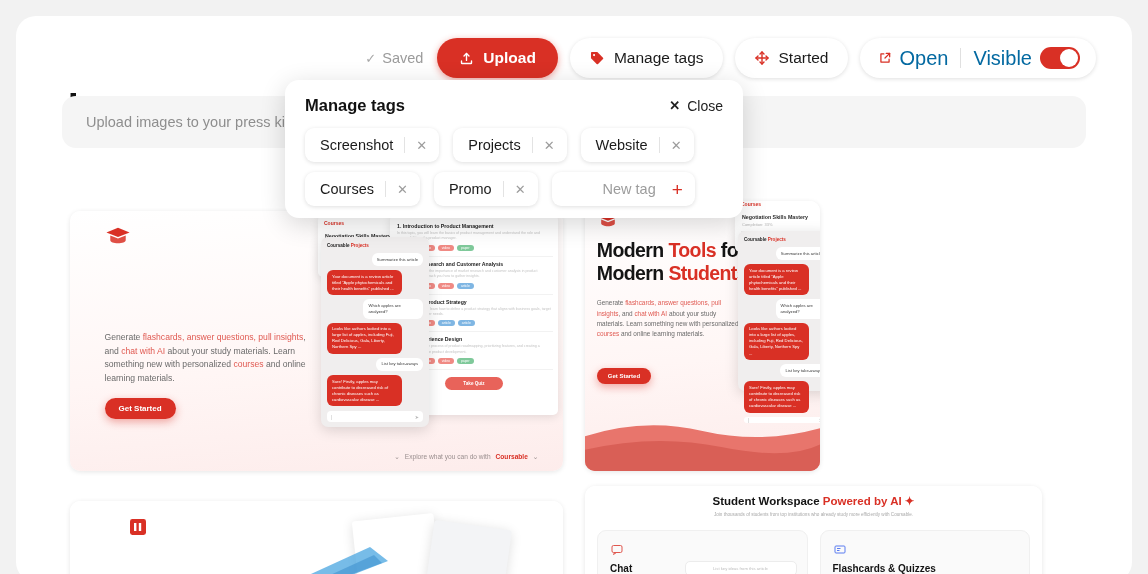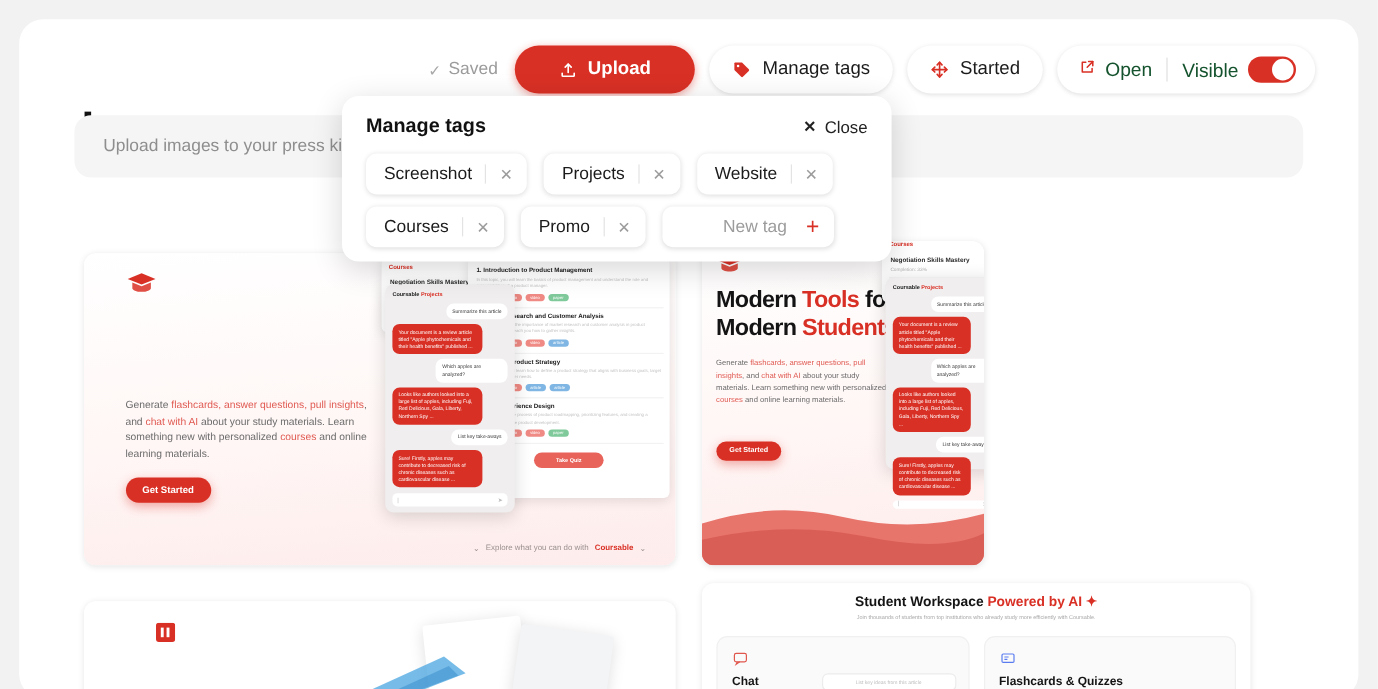--- a/index.html
+++ b/index.html
@@ -38,32 +38,32 @@
     height: 40px; padding: 0 19px;
     border-radius: 20px;
     background: #fff;
     box-shadow: 0 1px 4px rgba(0,0,0,.13);
     font-size: 15.5px; color: #1b1b1b; font-weight: 500;
     cursor: pointer; white-space: nowrap;
   }
   .btn-upload {
     background: #d93025; color: #fff; font-weight: 600;
     box-shadow: 0 2px 7px rgba(217,48,37,.45);
-    padding: 0 37px;
+    padding: 0 22px;
   }
   .btn .ico { display: flex; align-items: center; }
   .btn-group {
     display: flex; align-items: center;
     height: 40px; border-radius: 20px; background: #fff;
     box-shadow: 0 1px 4px rgba(0,0,0,.13);
     padding: 0 16px 0 18px; gap: 12px;
   }
   .btn-group .seg {
-    display: flex; align-items: flex-end; gap: 8px;
-    font-size: 16px; color: #14532d; font-weight: 500; cursor: pointer;
+    display: flex; align-items: flex-start; gap: 8px;
+    font-size: 20px; color: #0369a1; font-weight: 500; cursor: pointer;
   }
   .divider-v { width: 1px; height: 20px; background: #e0e0e0; }
   .toggle {
     width: 40px; height: 22px; border-radius: 11px;
     background: #d93025; position: relative; cursor: pointer;
   }
   .toggle .knob {
     position: absolute; right: 2px; top: 2px;
     width: 18px; height: 18px; border-radius: 50%; background: #fff;
   }

